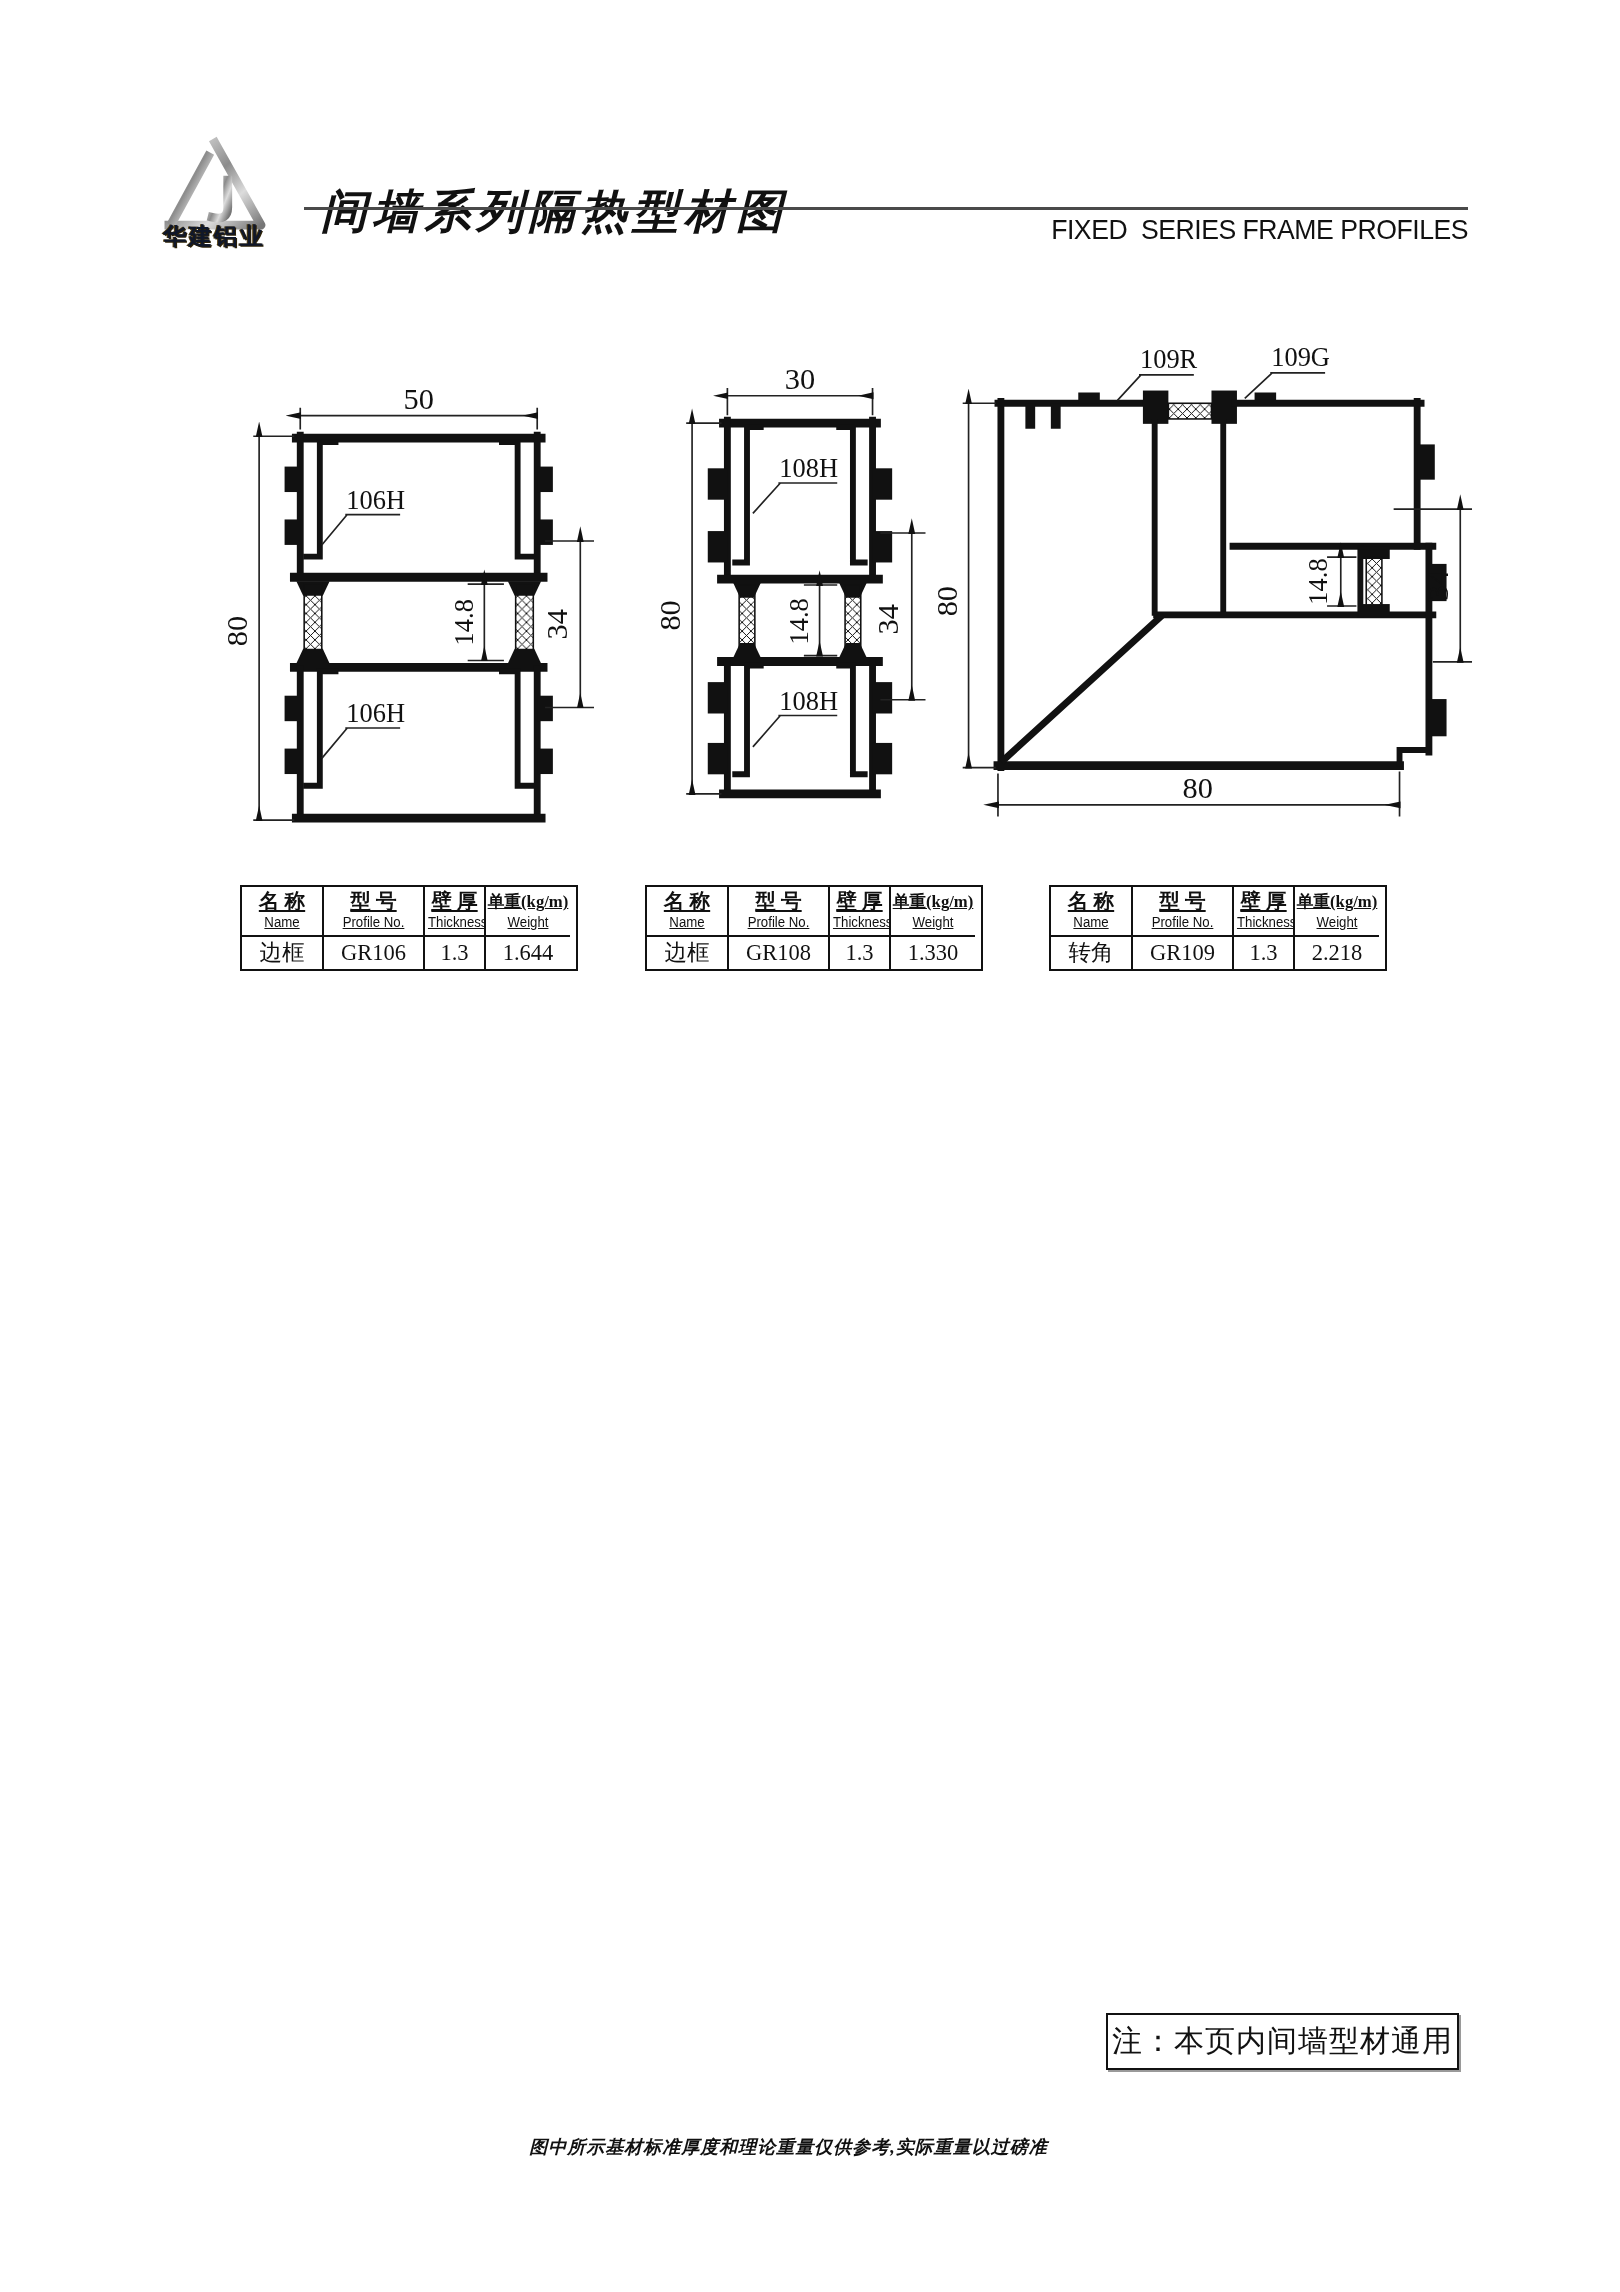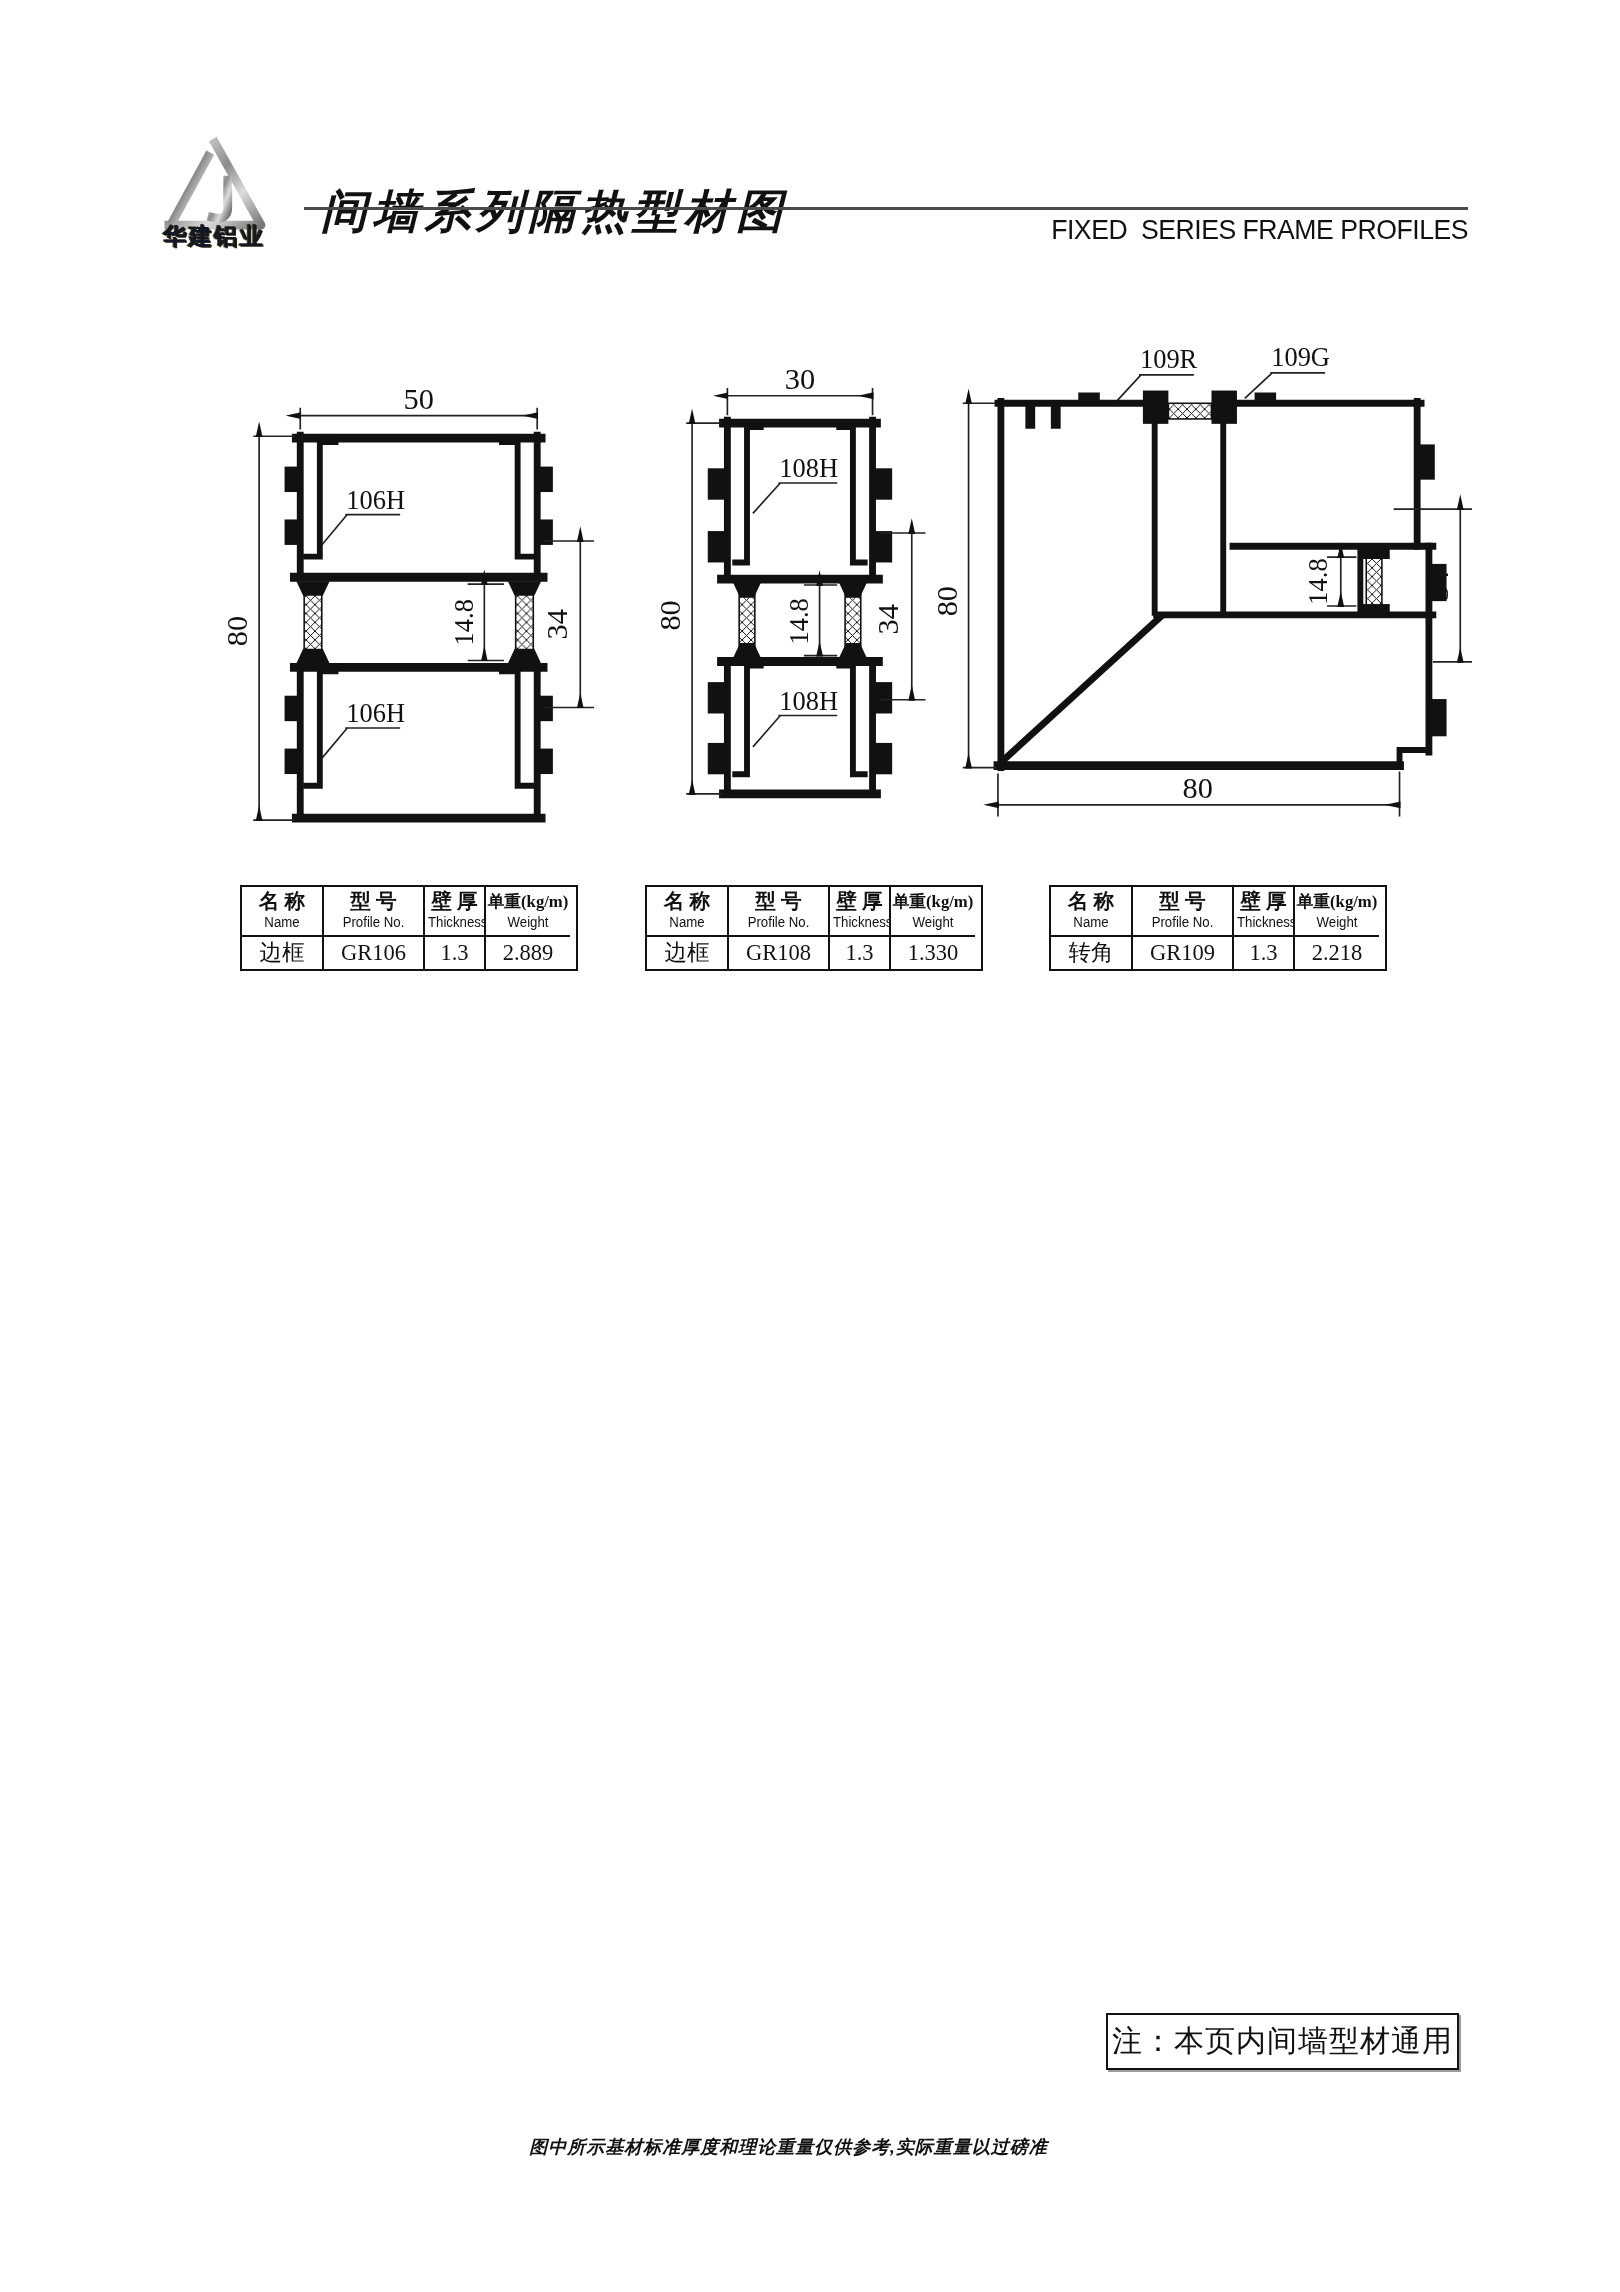--- a/index.html
+++ b/index.html
@@ -19,21 +19,21 @@
   
   svg text{font-family:"Liberation Serif",serif;fill:#111;}
   .dim-t{font-size:31px;}
   .dim-s{font-size:27px;}
   .lbl{font-size:27px;}
   
   .spec-table{position:absolute;width:334px;border:2.9px solid #111;background:#fff;}
   .trow{display:grid;grid-template-columns:80px 101px 61px 86px;}
   .hcell,.dcell{border-left:2px solid #111;text-align:center;overflow:hidden;}
   .hcell:first-child,.dcell:first-child{border-left:none;}
-  .hcell{height:48px;border-bottom:2px solid #111;display:flex;flex-direction:column;justify-content:center;}
+  .hcell{height:48px;border-bottom:2px solid #111;display:flex;flex-direction:column;justify-content:center;text-decoration:underline;}
   .dcell{height:32px;line-height:32px;font-size:22.5px;}
   .zh{font-size:20.6px;line-height:23.5px;font-weight:bold;white-space:nowrap;}
   .zh.wide-zh{font-size:16.7px;}
   .en{font-size:14.7px;line-height:17.6px;font-family:"Liberation Sans",sans-serif;white-space:nowrap;
       transform:scaleX(0.9);}
   
   #note-box{left:1106px;top:2013px;width:349px;height:53px;border:2px solid #111;
             box-shadow:2px 2px 0 #9a9a9a;display:flex;align-items:center;justify-content:center;
             font-size:30px;letter-spacing:1px;white-space:nowrap;}
   #page-footer{left:470px;top:2135px;width:637px;text-align:center;font-size:18px;font-weight:bold;
@@ -260,21 +260,21 @@
       </div>
       <div class="hcell">
         <div class="zh wide-zh">单重(kg/m)</div>
         <div class="en">Weight</div>
       </div>
     </div>
     <div class="trow">
       <div class="dcell">边框</div>
       <div class="dcell">GR106</div>
       <div class="dcell">1.3</div>
-      <div class="dcell">2.889</div>
+      <div class="dcell">1.644</div>
     </div>
   </div>
 
   <div class="spec-table" style="left:645px;top:885px">
     <div class="trow">
       <div class="hcell">
         <div class="zh">名 称</div>
         <div class="en">Name</div>
       </div>
       <div class="hcell">

